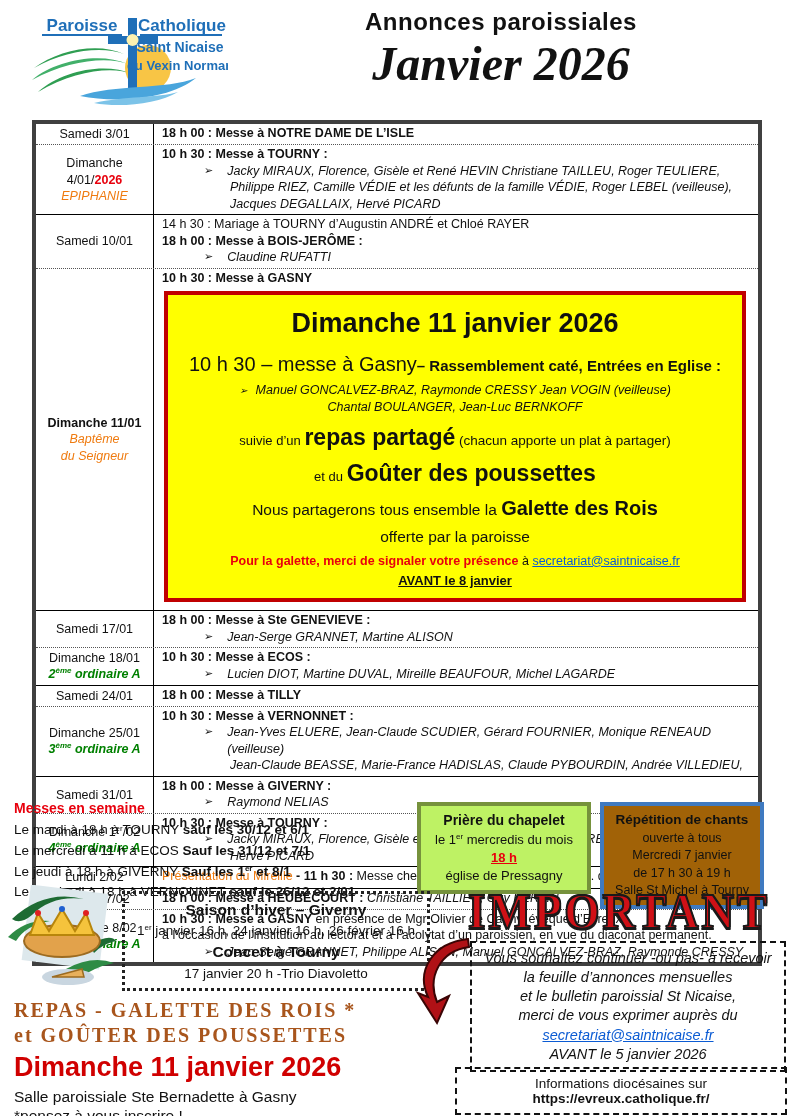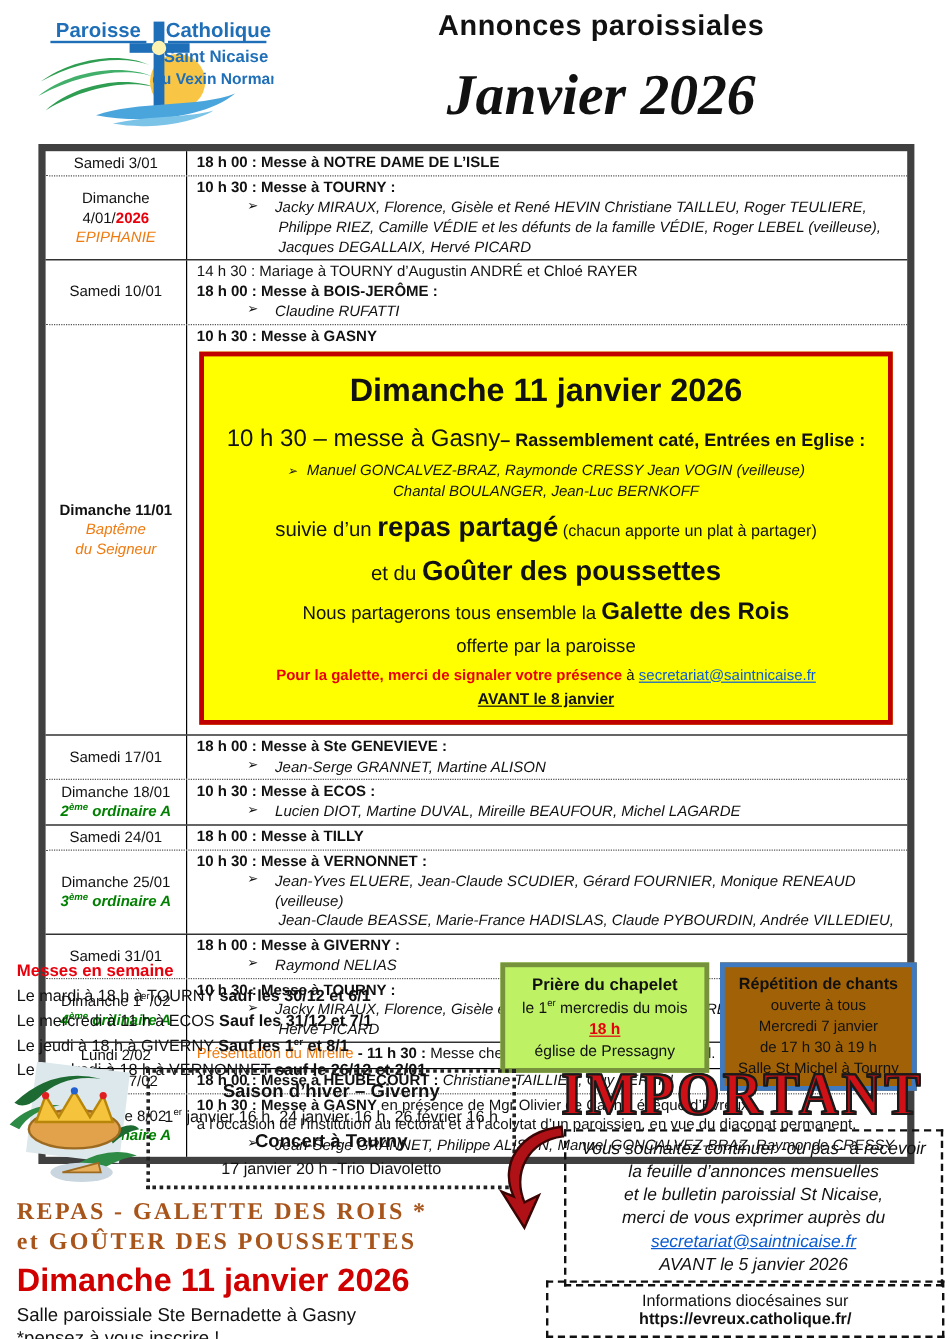--- a/index.html
+++ b/index.html
@@ -4,23 +4,23 @@
 <style>
   html,body{margin:0;padding:0;background:#fff;}
   .page{position:relative;width:792px;height:1116px;background:#fff;overflow:hidden;
         font-family:"Liberation Sans",sans-serif;color:#111;}
   
   .hdr{position:absolute;top:0;left:0;right:0;height:149px;}
   .logo{position:absolute;left:28px;top:4px;}
   .hdr-text{position:absolute;left:235px;right:25px;top:8px;text-align:center;}
   .hdr-title{font-size:24px;font-weight:bold;letter-spacing:.5px;}
   .hdr-month{font-family:"Liberation Serif",serif;font-style:italic;font-weight:bold;
-             font-size:48px;line-height:1.1;margin-top:18px;}
+             font-size:48px;line-height:1.1;margin-top:2px;}
   
-  .tbl{position:absolute;top:120px;left:32px;width:730px;border:6px solid #404040;box-sizing:border-box;}
+  .tbl{position:absolute;top:120px;left:32px;width:730px;border:4px solid #404040;box-sizing:border-box;}
   .trow{display:flex;border-bottom:1.5px solid #000;}
   .trow.dot{border-bottom:1.5px dotted #555;}
   .trow.last{border-bottom:none;}
   .dcell{flex:0 0 118px;border-right:1.5px solid #000;display:flex;flex-direction:column;
          align-items:center;justify-content:center;text-align:center;padding:2px 1px;
          font-size:12.5px;line-height:1.3;box-sizing:border-box;}
   .ccell{flex:1;min-width:0;padding:1px 4px 2px 8px;font-size:12.5px;line-height:1.32;}
   .b{font-weight:bold;} .i{font-style:italic;}
   .redtxt{color:#e8000d;}
   .orangetxt{color:#ef7b10;font-weight:normal;font-style:italic;}
@@ -33,21 +33,21 @@
   
   .flyer{border:4px solid #c00000;background:#ffff00;margin:5px 8px 6px 2px;
          text-align:center;padding:6px 10px 9px;}
   .f-title{font-size:27px;font-weight:bold;margin:5px 0 9px;}
   .f-sub{margin-bottom:5px;}
   .f-sub-a{font-size:20px;}
   .f-sub-b{font-size:15px;font-weight:bold;}
   .f-names{font-style:italic;font-size:12.5px;line-height:1.35;}
   .f-names .bt{font-size:10px;margin-right:8px;}
   .f-line{margin:6px 0;}
-  .f-md{font-size:17px;} .f-big{font-size:23px;font-weight:bold;} .f-sm{font-size:13.5px;}
+  .f-md{font-size:13px;} .f-big{font-size:23px;font-weight:bold;} .f-sm{font-size:13.5px;}
   .f-md2{font-size:15.5px;} .f-big2{font-size:20px;font-weight:bold;}
   .f-red{font-size:12.5px;margin-top:5px;}
   .f-deadline{font-size:13px;font-weight:bold;text-decoration:underline;margin-top:3px;}
   .link{color:#0b5bd3;text-decoration:underline;cursor:pointer;}
   
   .foot{position:absolute;top:793px;left:0;right:0;height:323px;}
   .weekday{position:absolute;left:14px;top:5px;font-size:13.5px;line-height:1.55;}
   .weekday .ttl{color:#e8000d;font-weight:bold;font-size:14px;}
   .chapelet{position:absolute;left:417px;top:9px;width:158px;background:#bef264;
             border:4px solid #76923c;text-align:center;font-size:13px;line-height:1.4;padding:5px 4px;}

